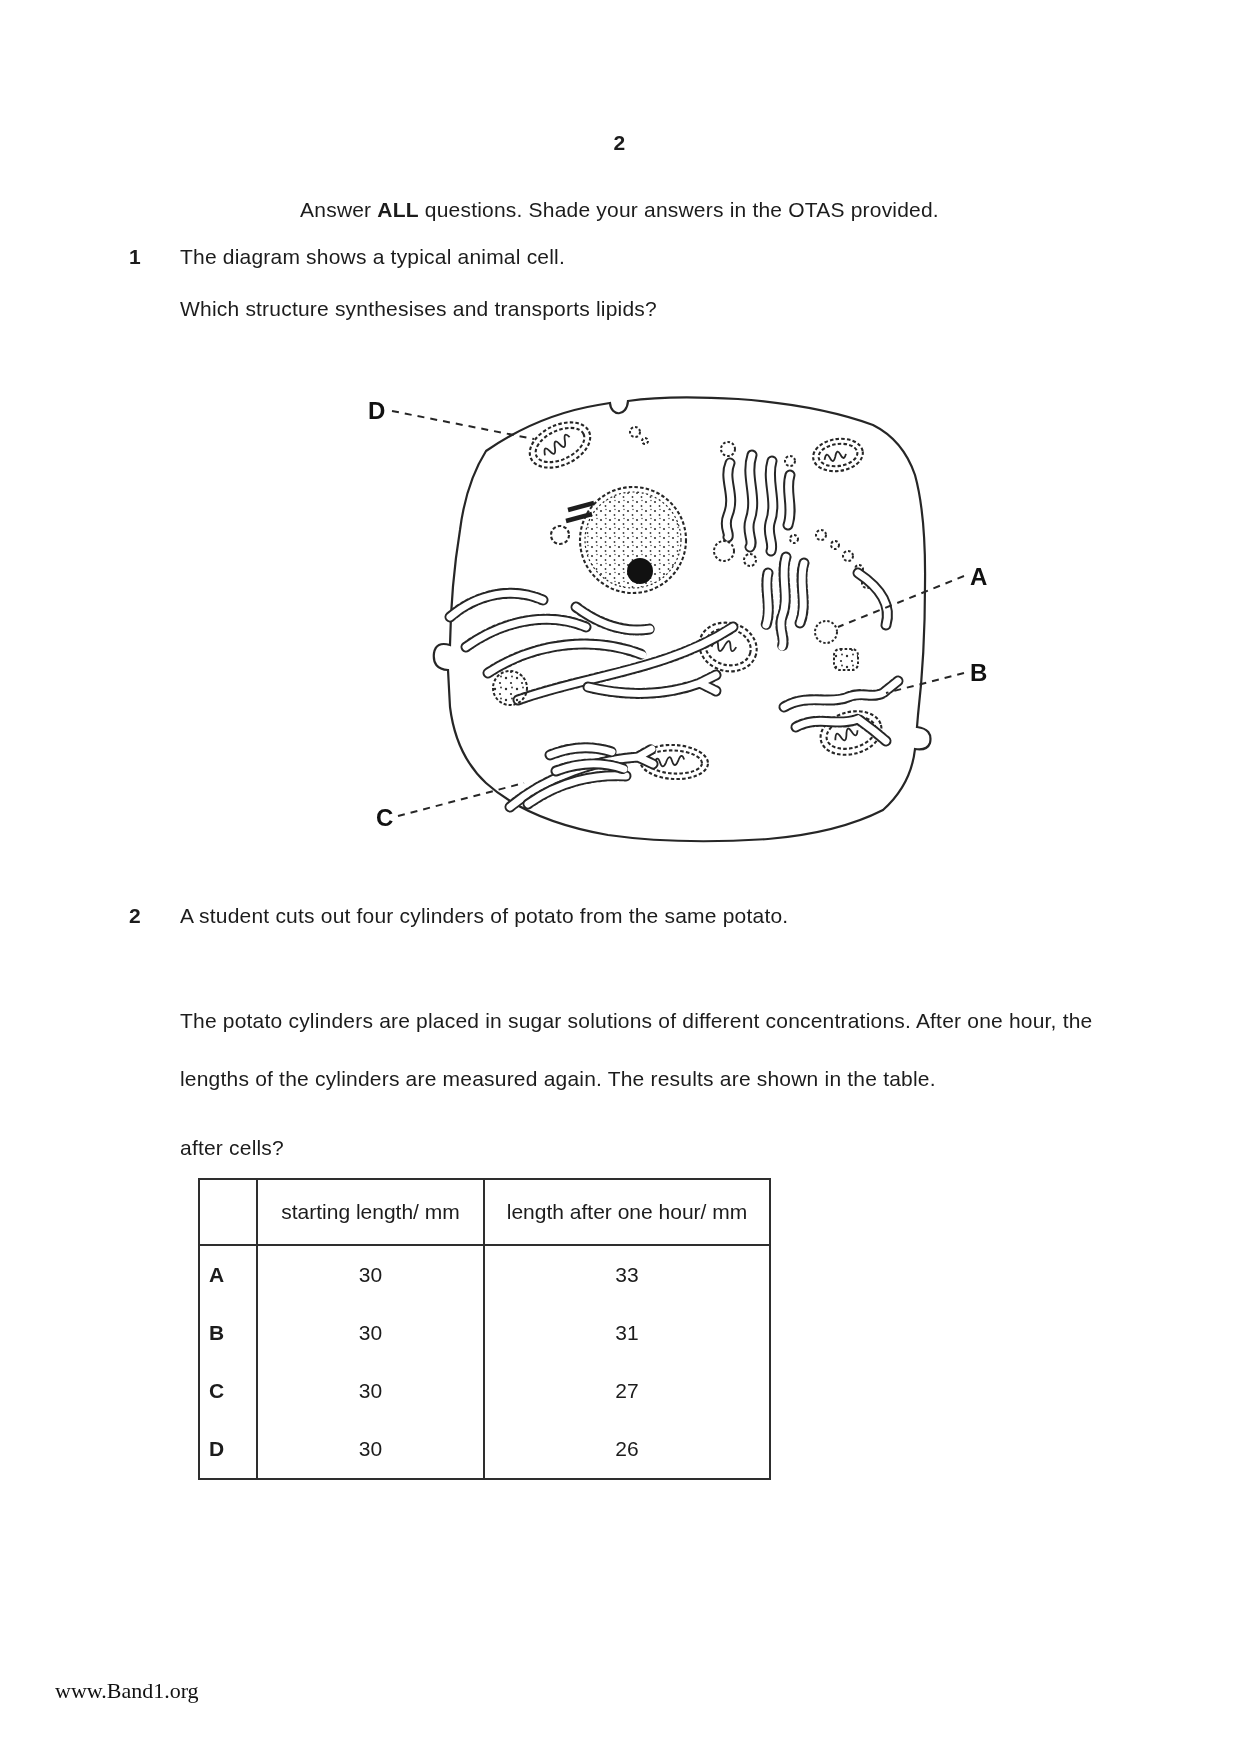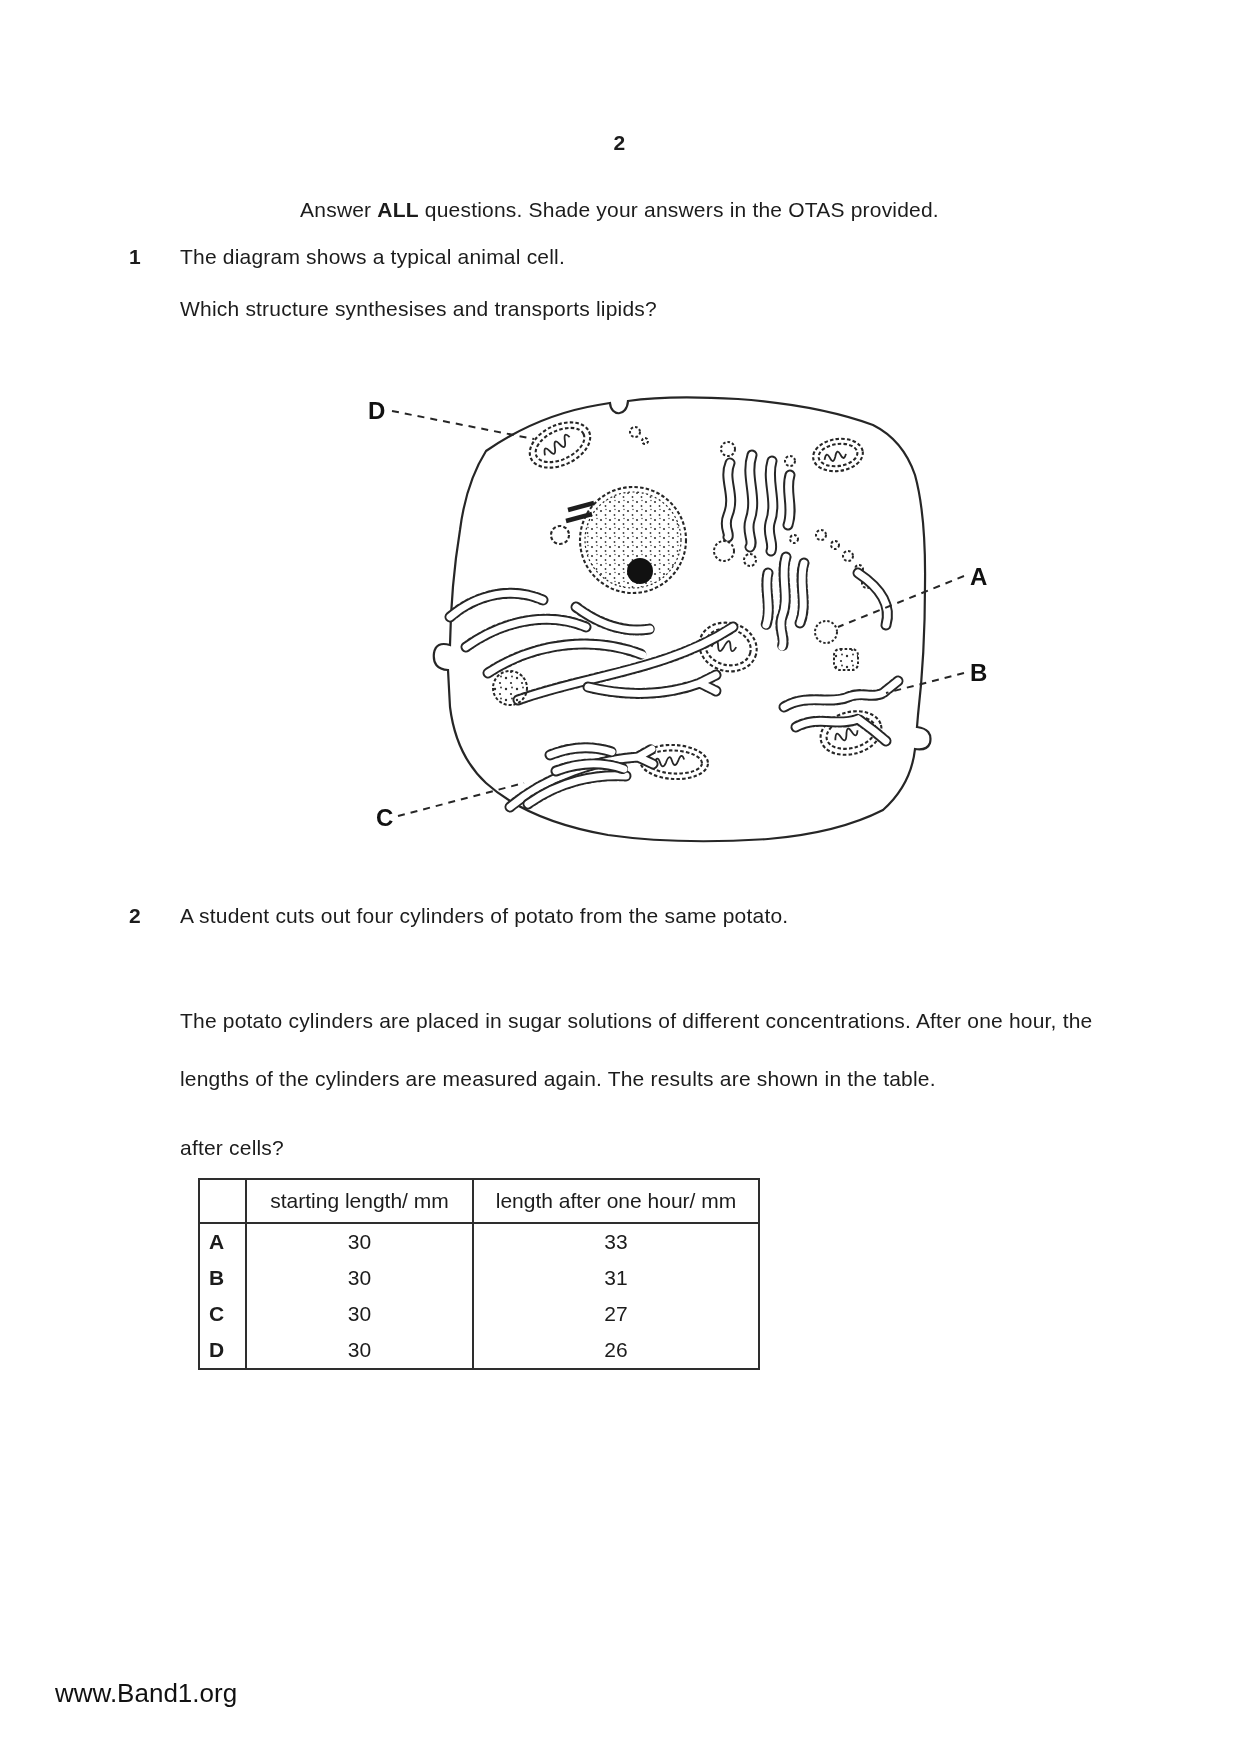--- a/index.html
+++ b/index.html
@@ -18,36 +18,36 @@
   .bold{font-weight:bold;}
   .qnum{font-weight:bold;}
   
   table.results{
     border-collapse:collapse;
     font-size:21px;
     color:#1c1c1c;
   }
   table.results th, table.results td{
     border-left:2px solid #2e2e2e;
-    padding:1px;
+    padding:12px;
     text-align:center;
     font-weight:normal;
     height:34px;
     vertical-align:middle;
   }
   table.results{border:2px solid #2e2e2e;}
   table.results thead th{border-bottom:2px solid #2e2e2e;height:40px;}
   table.results td:first-child, table.results th:first-child{border-left:none;}
   table.results td.rowlabel{
     text-align:left;padding-left:9px;font-weight:bold;width:35px;
   }
   .c1{width:46px;} .c2{width:227px;} .c3{width:286px;}
   .footer{
-    font-family:Liberation Sans, sans-serif;
-    font-size:26px;color:#111;
+    font-family:Liberation Serif, serif;
+    font-size:22px;color:#111;
   }
   
   .mem{fill:none;stroke:#262626;stroke-width:2.2;}
   .org{fill:none;stroke:#262626;stroke-width:2.1;stroke-dasharray:3.5 2.2;}
   .org-solid{fill:none;stroke:#262626;stroke-width:2;}
   .tube-o{fill:none;stroke:#262626;stroke-width:11;stroke-linecap:round;stroke-dasharray:3 2.4;}
   .tube-os{fill:none;stroke:#262626;stroke-width:11;stroke-linecap:round;}
   .tube-i{fill:none;stroke:#ffffff;stroke-width:7;stroke-linecap:round;}
   .cris{fill:none;stroke:#262626;stroke-width:1.8;}
   .ves{fill:#ffffff;stroke:#262626;stroke-width:2;stroke-dasharray:2.6 2;}

